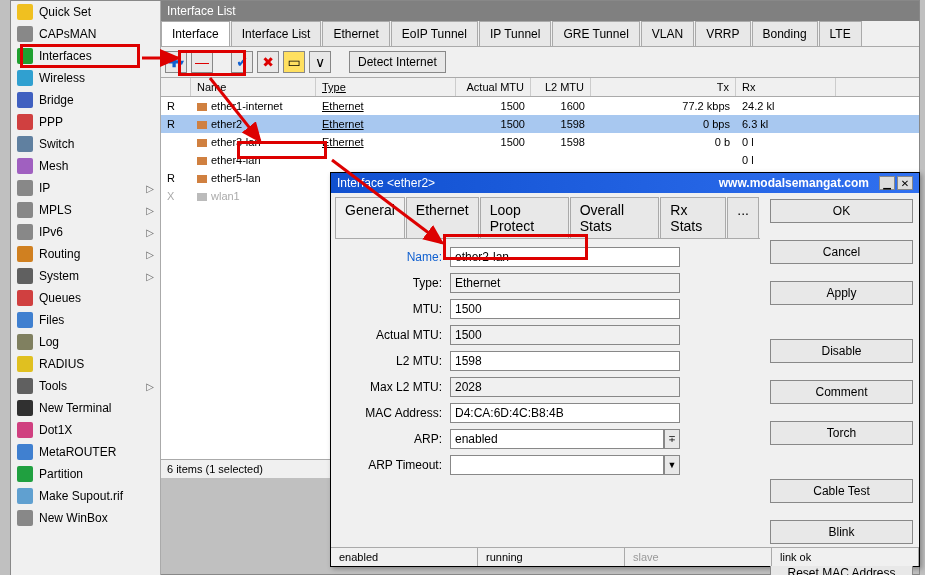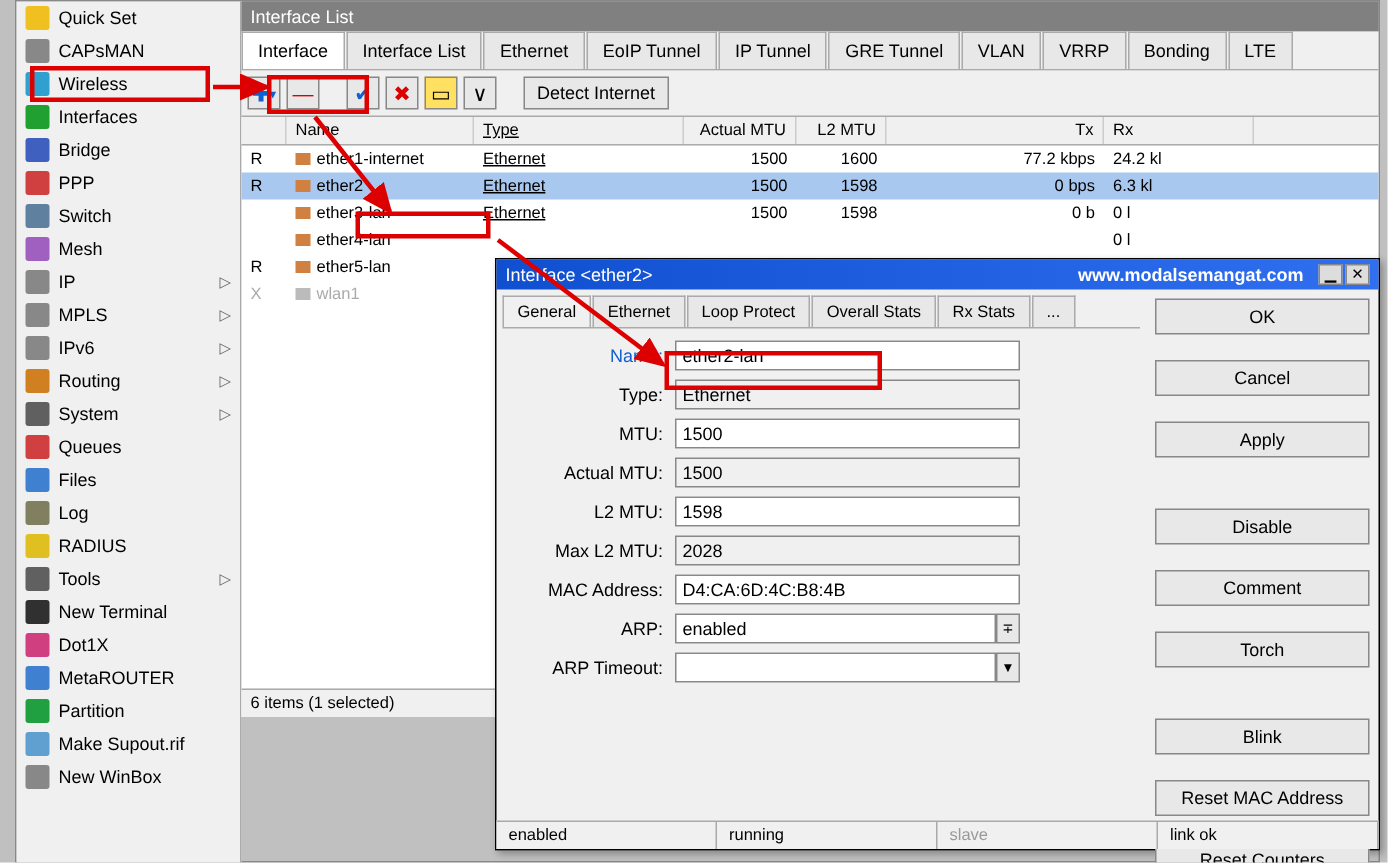--- a/index.html
+++ b/index.html
@@ -26,21 +26,21 @@
 .td { padding: 1px 6px; font-size: 11px; overflow: hidden; white-space: nowrap; }
 .statusbar { position: absolute; bottom: 0; left: 0; right: 0; background: #f0f0f0; border-top: 1px solid #aaa; padding: 3px 6px; font-size: 11px; }
 .dialog { position: absolute; left: 330px; top: 172px; width: 590px; height: 395px; background: #f0f0f0; border: 1px solid #000; box-shadow: 2px 2px 5px rgba(0,0,0,0.3); }
 .dialog-title { background: linear-gradient(to right, #1050d0, #3070f0); color: #fff; padding: 3px 6px; display: flex; align-items: center; }
 .dialog-title .spacer { flex: 1; }
 .dialog-title .winbtn { width: 16px; height: 14px; background: #ddd; border: 1px solid #888; margin-left: 2px; display: flex; align-items: center; justify-content: center; font-size: 10px; color: #000; cursor: pointer; }
 .dialog-body { display: flex; height: calc(100% - 22px - 22px); }
 .dialog-left { flex: 1; padding: 4px; }
 .dialog-right { width: 155px; padding: 6px; display: flex; flex-direction: column; gap: 17px; }
 .dtabs { display: flex; border-bottom: 1px solid #aaa; margin-bottom: 8px; }
-.dtab { padding: 4px 9px; border: 1px solid #aaa; border-bottom: none; background: #e8e8e8; margin-right: 1px; cursor: pointer; font-size: 11px; }
+.dtab { padding: 4px 9px; border: 1px solid #aaa; border-bottom: none; background: #e8e8e8; margin-right: 1px; cursor: pointer; font-size: 14px; }
 .dtab.active { background: #f0f0f0; }
 .field-row { display: flex; align-items: center; margin-bottom: 6px; }
 .field-label { width: 115px; text-align: right; padding-right: 8px; font-size: 12px; }
 .field-input { width: 230px; padding: 2px 4px; border: 1px solid #888; background: #fff; font-size: 12px; }
 .field-input.ro { background: #f0f0f0; }
 .dbtn { padding: 4px; border: 1px solid #888; background: #e8e8e8; cursor: pointer; text-align: center; font-size: 12px; }
 .dialog-status { position: absolute; bottom: 0; left: 0; right: 0; display: flex; border-top: 1px solid #aaa; background: #f0f0f0; }
 .dstat { padding: 3px 8px; border-right: 1px solid #aaa; font-size: 11px; flex: 1; }
 .dstat.dim { color: #999; }
 .field-dd { width: 16px; height: 20px; border: 1px solid #888; background: #e8e8e8; display: flex; align-items: center; justify-content: center; font-size: 9px; cursor: pointer; }
@@ -62,26 +62,26 @@
   <div class="sidebar" id="sidebar">
       <div class="sidebar-item">
         <span class="sicon" style="background:#f0c020;border-radius:2px"></span>
         <span>Quick Set</span>
       </div>
       <div class="sidebar-item">
         <span class="sicon" style="background:#888;border-radius:2px"></span>
         <span>CAPsMAN</span>
       </div>
       <div class="sidebar-item">
+        <span class="sicon" style="background:#20a030;border-radius:2px"></span>
+        <span>Interfaces</span>
+      </div>
+      <div class="sidebar-item">
         <span class="sicon" style="background:#30a0d0;border-radius:2px"></span>
         <span>Wireless</span>
-      </div>
-      <div class="sidebar-item">
-        <span class="sicon" style="background:#20a030;border-radius:2px"></span>
-        <span>Interfaces</span>
       </div>
       <div class="sidebar-item">
         <span class="sicon" style="background:#4060c0;border-radius:2px"></span>
         <span>Bridge</span>
       </div>
       <div class="sidebar-item">
         <span class="sicon" style="background:#d04040;border-radius:2px"></span>
         <span>PPP</span>
       </div>
       <div class="sidebar-item">
@@ -325,20 +325,21 @@
     </div>
     <div class="dialog-right" id="dbuttons">
         <div class="dbtn">OK</div>
         <div class="dbtn">Cancel</div>
         <div class="dbtn">Apply</div>
         <div style="height: 6px;"></div>
         <div class="dbtn">Disable</div>
         <div class="dbtn">Comment</div>
         <div class="dbtn">Torch</div>
         <div style="height: 6px;"></div>
+        <div class="dbtn">Cable Test</div>
         <div class="dbtn">Blink</div>
         <div class="dbtn">Reset MAC Address</div>
         <div class="dbtn">Reset Counters</div>
       </div>
   </div>
   <div class="dialog-status" id="dstatus">
       <div class="dstat">enabled</div>
       <div class="dstat">running</div>
       <div class="dstat dim">slave</div>
       <div class="dstat">link ok</div>

